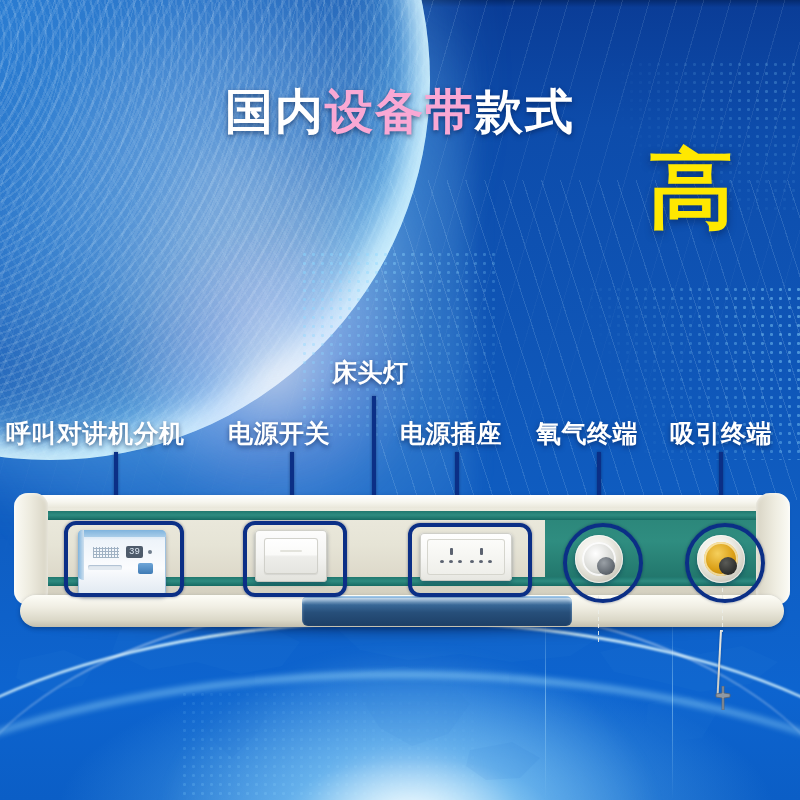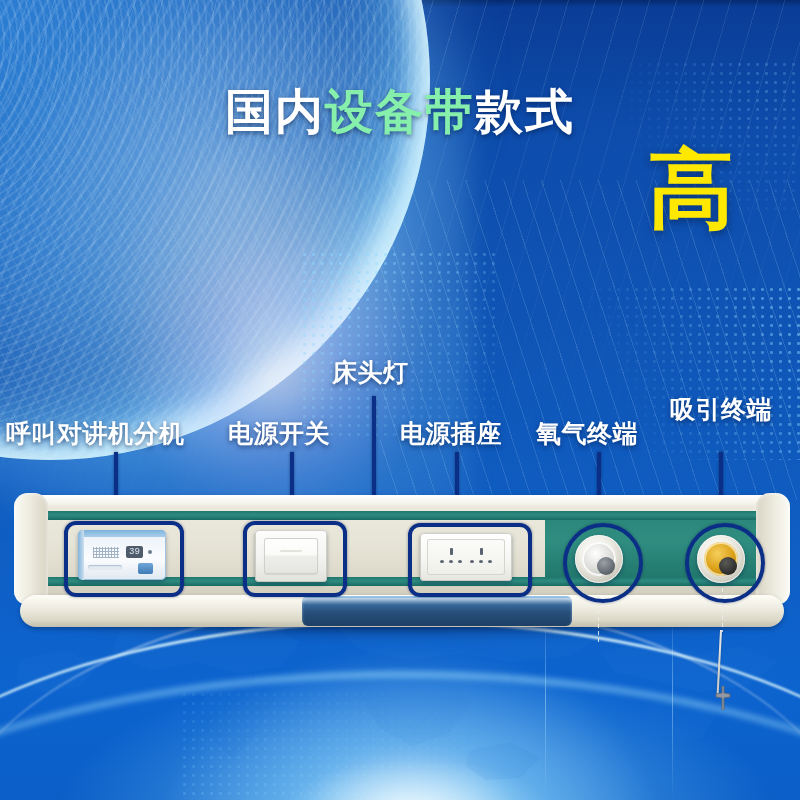--- a/index.html
+++ b/index.html
@@ -122,21 +122,21 @@
   }
 
   
   .headline{
     position:absolute;left:0;top:88px;width:800px;text-align:center;
     font-size:48px;font-weight:bold;letter-spacing:2px;line-height:1;
     text-shadow:0 2px 5px rgba(2,20,60,.55);
     white-space:nowrap;
   }
   .hl-w{color:#ffffff;}
-  .hl-y{color:#86efac;}
+  .hl-y{color:#f9a8d4;}
 
   .subline{
     position:absolute;left:0;top:170px;width:800px;text-align:center;
     font-size:50px;font-weight:bold;letter-spacing:4px;line-height:1;
     color:#ffffff;text-shadow:0 2px 6px rgba(2,20,60,.55);
     white-space:nowrap;
   }
   .bigchar{
     position:absolute;left:648px;top:146px;
     font-size:86px;font-weight:bold;line-height:1;color:#ffe800;
@@ -200,21 +200,21 @@
     background:linear-gradient(180deg,#7fb0d9 0%,#3d6f9f 22%,#274f7a 55%,#1d3f66 100%);
     box-shadow:inset 0 2px 3px rgba(200,230,255,.55);
   }
   .rail-blue:after{
     content:"";position:absolute;left:0;top:2px;width:100%;height:7px;border-radius:6px;
     background:linear-gradient(180deg,rgba(255,255,255,.55),rgba(255,255,255,0));
   }
 
   
   .intercom{
-    position:absolute;left:78px;top:530px;width:88px;height:50px;border-radius:5px;
+    position:absolute;left:78px;top:530px;width:88px;height:66px;border-radius:5px;
     background:linear-gradient(180deg,#bcd9ef 0%,#eef4fa 16%,#fbfcfe 58%,#dfe8f1 100%);
     box-shadow:0 2px 4px rgba(0,25,70,.35), inset 0 0 0 1px rgba(140,180,215,.8);
   }
   .ic-strip{position:absolute;left:0;top:0;width:88px;height:7px;border-radius:5px 5px 0 0;
     background:linear-gradient(180deg,#7fb4de,#a9cde9);}
   .ic-strip-l{position:absolute;left:0;top:0;width:6px;height:50px;border-radius:5px 0 0 5px;
     background:linear-gradient(90deg,#7fb4de,#cfe0ee);}
   .ic-grille{position:absolute;left:15px;top:17px;width:26px;height:11px;
     background:repeating-linear-gradient(90deg,#93a7bb 0 1px,rgba(0,0,0,0) 1px 3px),
                repeating-linear-gradient(0deg,#93a7bb 0 1px,rgba(0,0,0,0) 1px 3px);
@@ -353,21 +353,21 @@
     <span class="hl-w">国内</span><span class="hl-y">设备带</span><span class="hl-w">款式</span>
   </div>
 
   <div class="bigchar">高</div>
 
   <div class="callout" style="left:228px;top:417px;">电源开关</div>
   <div class="callout" style="left:6px;top:417px;">呼叫对讲机分机</div>
   <div class="callout" style="left:332px;top:356px;">床头灯</div>
   <div class="callout" style="left:536px;top:417px;">氧气终端</div>
   <div class="callout" style="left:400px;top:417px;">电源插座</div>
-  <div class="callout" style="left:670px;top:393px;">吸引终端</div>
+  <div class="callout" style="left:670px;top:417px;">吸引终端</div>
 
   <div class="leader" style="left:114px;top:452px;height:68px;"></div>
   <div class="leader" style="left:290px;top:452px;height:68px;"></div>
   <div class="leader" style="left:372px;top:396px;height:216px;"></div>
   <div class="leader" style="left:455px;top:452px;height:78px;"></div>
   <div class="leader" style="left:597px;top:452px;height:82px;"></div>
   <div class="leader" style="left:719px;top:452px;height:82px;"></div>
 
   <div class="panel-wrap">
     <div class="panel-shadow"></div>

